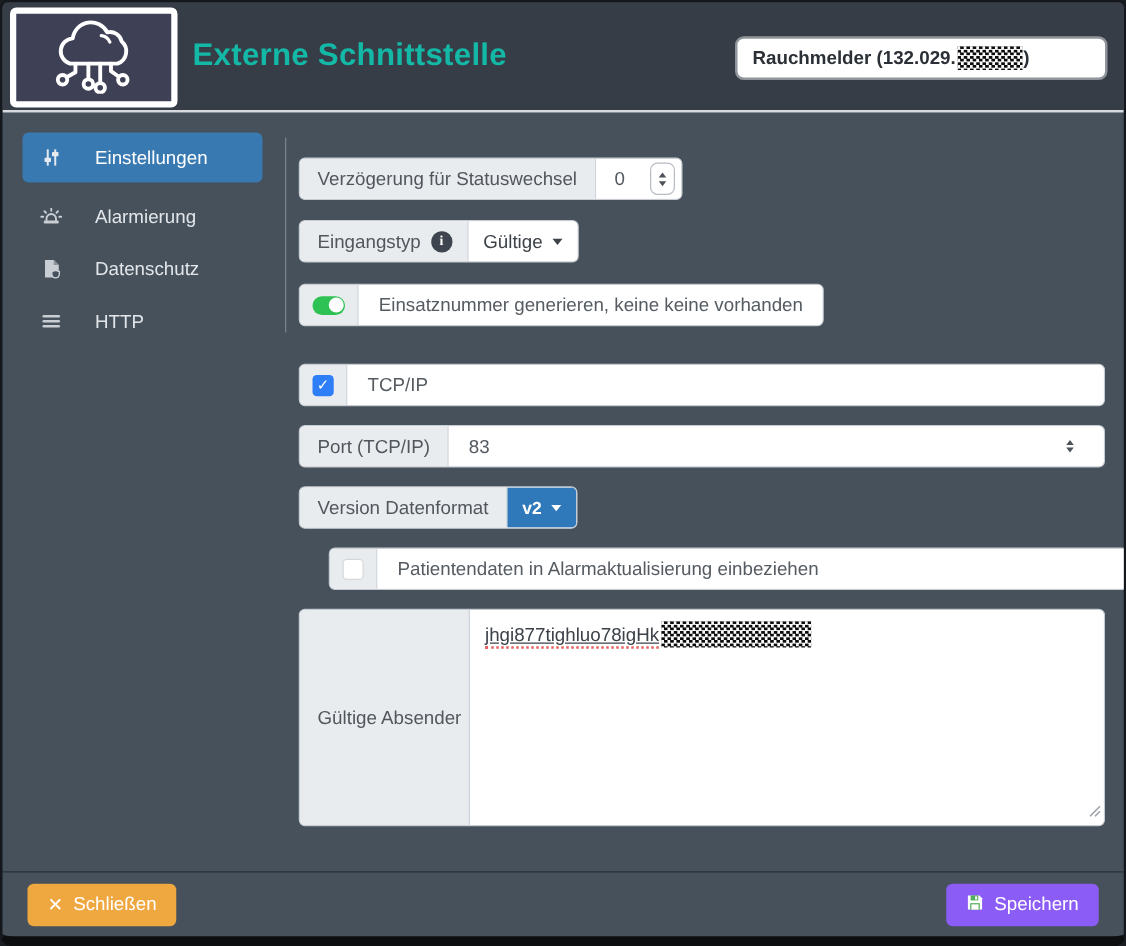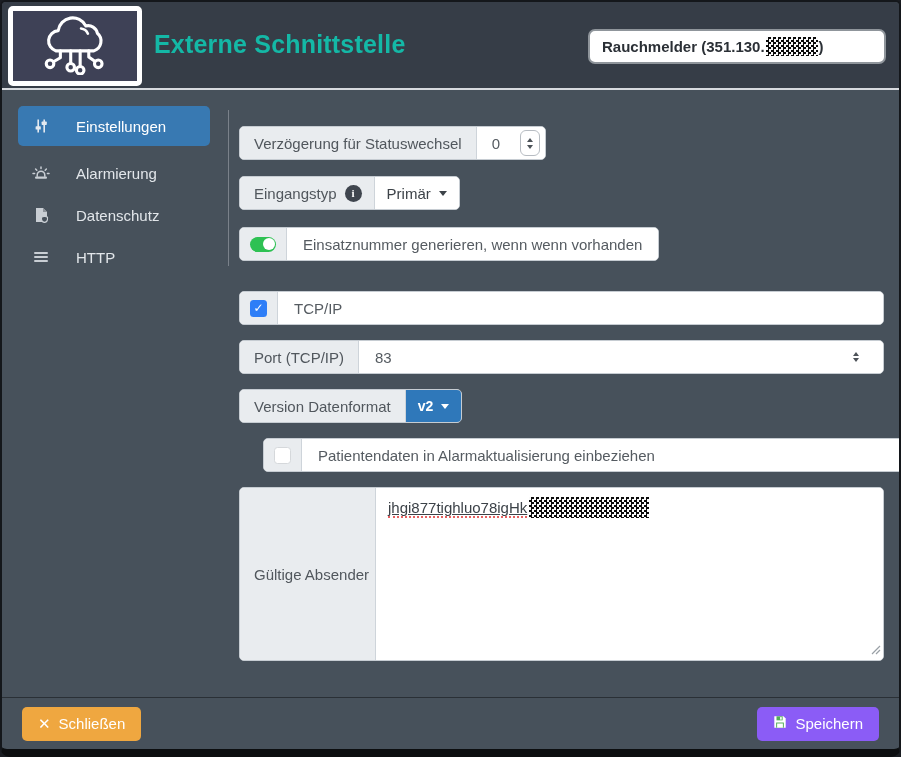--- a/index.html
+++ b/index.html
@@ -163,21 +163,21 @@
             <circle cx="45" cy="63" r="4.4"></circle>
           <path d="M56 44 v18"></path>
             <circle cx="56" cy="66.5" r="4.4"></circle>
           <path d="M66 44 v7 l7 5"></path>
             <circle cx="77" cy="59" r="4.4"></circle>
         </svg>
       </span>
     </div>
     <div class="app-title">Externe Schnittstelle</div>
     <div class="device-box">
-      <span>Rauchmelder (351.130.</span>
+      <span>Rauchmelder (132.029.</span>
         <span class="redacted hdr"></span>
         <span>)</span>
     </div>
   </div>
 
   <div class="body-row">
 
     <div class="sidebar">
       <div class="side-item active">
         <span class="side-icon">
@@ -237,32 +237,32 @@
         </div>
       </div>
 
       <div class="row" style="margin-bottom:17px;">
         <div class="igroup">
           <div class="addon" style="padding-right:12px;">
             <span>Eingangstyp</span>
             <span class="info-icon">i</span>
           </div>
           <div class="dd-btn">
-            <span>Primär</span>
+            <span>Gültige</span>
             <span class="caret"></span>
           </div>
         </div>
       </div>
 
       <div class="row" style="margin-bottom:30px;">
         <div class="igroup">
           <div class="addon toggle-cell">
             <span class="toggle"></span>
           </div>
-          <div class="field">Einsatznummer generieren, wenn wenn vorhanden</div>
+          <div class="field">Einsatznummer generieren, keine keine vorhanden</div>
         </div>
       </div>
 
       <div class="row" style="margin-bottom:15px;">
         <div class="igroup block">
           <div class="addon cb-cell">
             <span class="checkbox checked">✓</span>
           </div>
           <div class="field grow">TCP/IP</div>
         </div>

